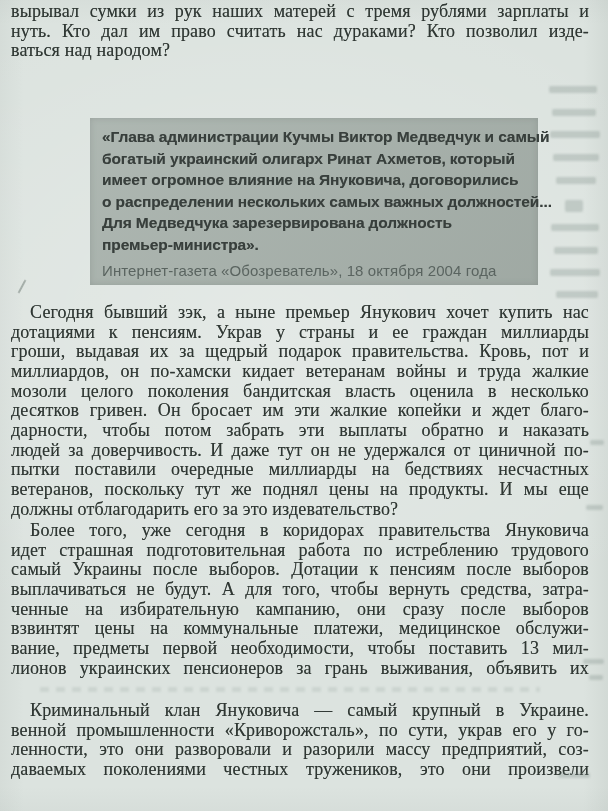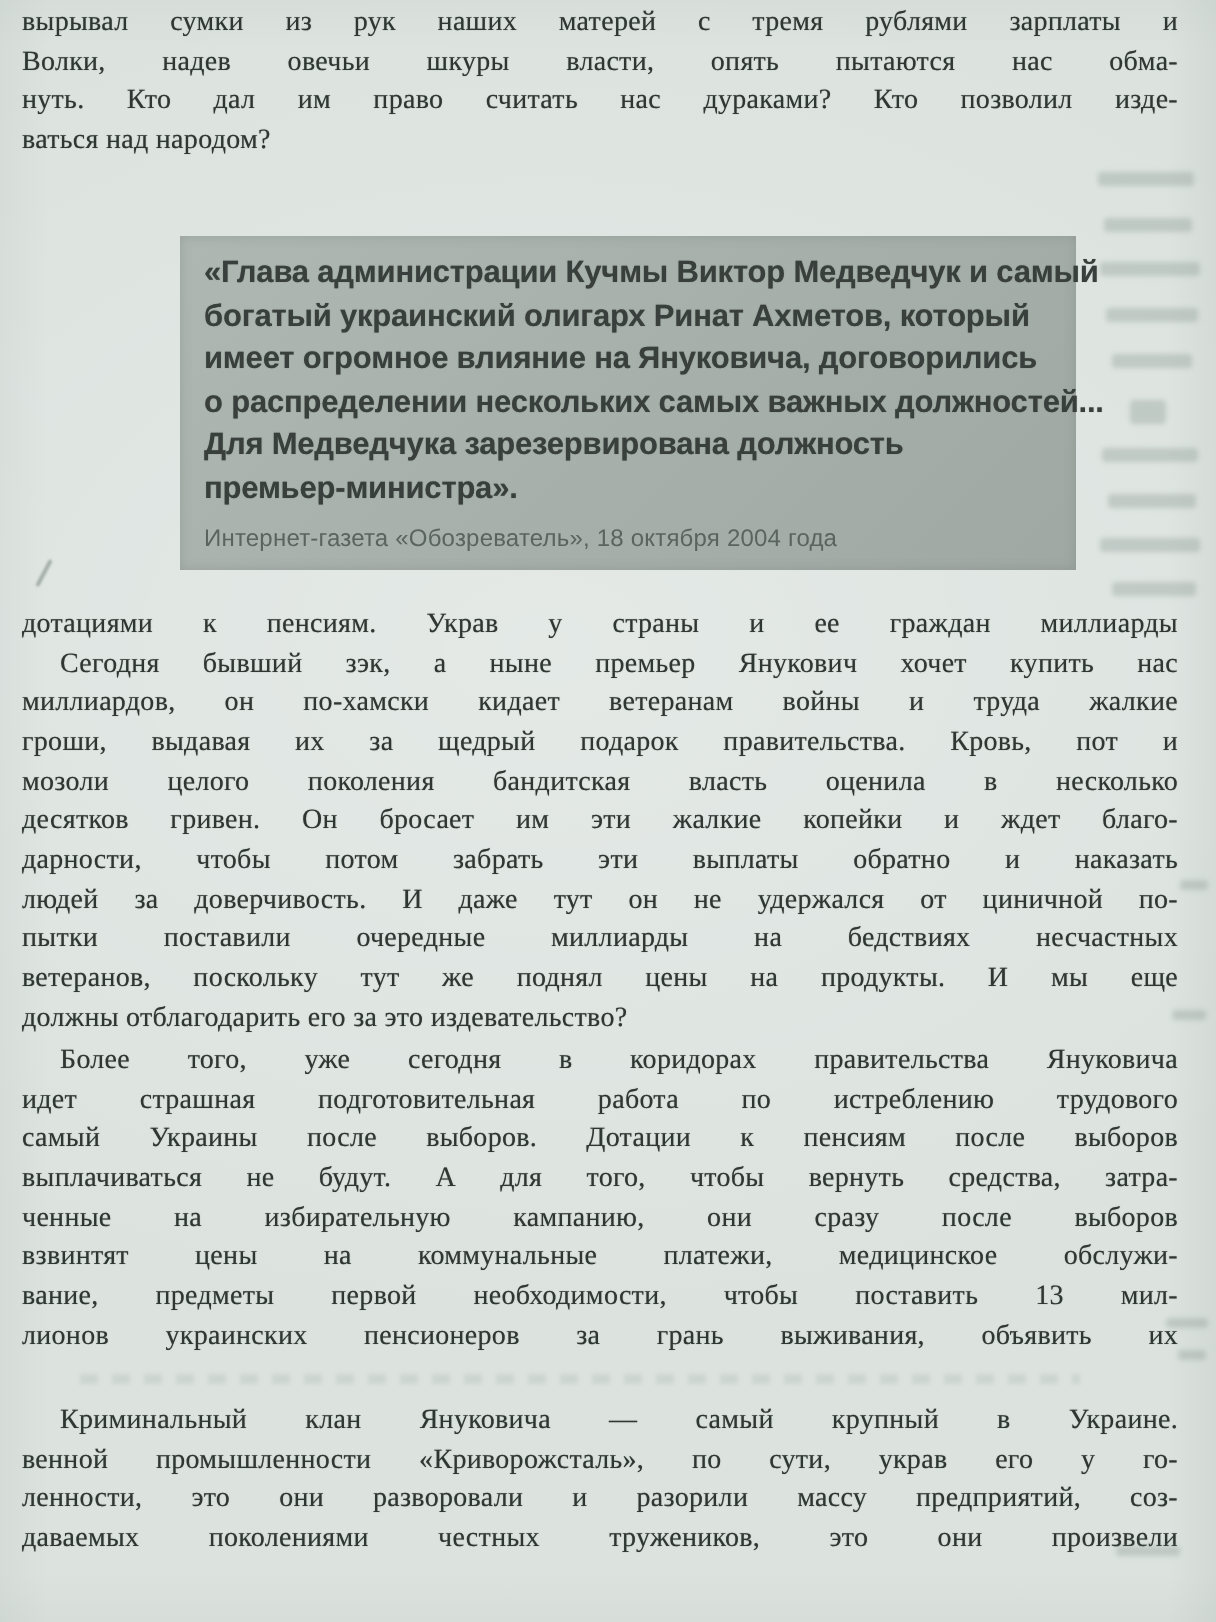--- a/index.html
+++ b/index.html
@@ -13,21 +13,21 @@
       linear-gradient(180deg, rgba(150,160,155,0.08) 0%, rgba(150,160,155,0) 3%, rgba(150,160,155,0) 97%, rgba(150,160,155,0.08) 100%);
     overflow:hidden;
     font-family:"Liberation Serif", serif;
   }
   .para{
     position:absolute;
     left:11px;
     width:578px;
   }
   .line{
-    font-size:14px;
+    font-size:18px;
     line-height:19.65px;
     letter-spacing:0.15px;
     color:var(--body-text,#2f3733);
     text-align:justify;
     text-align-last:left;
     text-shadow:0 0 0.5px rgba(47,55,51,0.55);
   }
   .line.just{ text-align-last:justify; }
   .line.ind{ text-indent:19px; }
   .quote-box{
@@ -47,21 +47,21 @@
     line-height:21.6px;
     letter-spacing:-0.1px;
     white-space:nowrap;
     color:var(--quote-text,#383f3c);
     text-shadow:0 0 0.5px rgba(56,63,60,0.5);
   }
   .attr{
     position:absolute;
     left:12px; top:144px;
     font-family:"Liberation Sans", sans-serif;
-    font-size:12px;
+    font-size:15px;
     letter-spacing:0.1px;
     color:var(--attr-text,#5a6460);
     white-space:nowrap;
   }
   .ghost{ position:absolute; border-radius:2px; filter:blur(1.3px); background:rgba(122,140,133,0.30); }
   .streak{
     position:absolute; left:40px; top:687px; width:500px; height:5px;
     background:repeating-linear-gradient(90deg, rgba(125,142,135,0.30) 0 9px, rgba(125,142,135,0) 9px 16px);
     filter:blur(1px); opacity:0.55;
   }
@@ -71,42 +71,41 @@
     border-radius:1px;
   }
 </style>
 </head>
 <body>
 
 <div class="page">
 
   <div class="para" style="top:2px">
       <div class="line just">вырывал сумки из рук наших матерей с тремя рублями зарплаты и</div>
-      <div class="line just">Волки, надев овечьи шкуры власти, опять пытаются нас обма-</div>
       <div class="line just">нуть. Кто дал им право считать нас дураками? Кто позволил изде-</div>
       <div class="line">ваться над народом?</div>
     </div>
 
   <div class="quote-box">
     <div>
         <div class="qline">«Глава администрации Кучмы Виктор Медведчук и самый</div>
         <div class="qline">богатый украинский олигарх Ринат Ахметов, который</div>
         <div class="qline">имеет огромное влияние на Януковича, договорились</div>
         <div class="qline">о распределении нескольких самых важных должностей...</div>
         <div class="qline">Для Медведчука зарезервирована должность</div>
         <div class="qline">премьер-министра».</div>
       </div>
     <div class="attr">Интернет-газета «Обозреватель», 18 октября 2004 года</div>
   </div>
 
   <div class="para" style="top:303px">
+      <div class="line just ind">Сегодня бывший зэк, а ныне премьер Янукович хочет купить нас</div>
       <div class="line just">дотациями к пенсиям. Украв у страны и ее граждан миллиарды</div>
-      <div class="line just ind">Сегодня бывший зэк, а ныне премьер Янукович хочет купить нас</div>
+      <div class="line just">гроши, выдавая их за щедрый подарок правительства. Кровь, пот и</div>
       <div class="line just">миллиардов, он по-хамски кидает ветеранам войны и труда жалкие</div>
-      <div class="line just">гроши, выдавая их за щедрый подарок правительства. Кровь, пот и</div>
       <div class="line just">мозоли целого поколения бандитская власть оценила в несколько</div>
       <div class="line just">десятков гривен. Он бросает им эти жалкие копейки и ждет благо-</div>
       <div class="line just">дарности, чтобы потом забрать эти выплаты обратно и наказать</div>
       <div class="line just">людей за доверчивость. И даже тут он не удержался от циничной по-</div>
       <div class="line just">пытки поставили очередные миллиарды на бедствиях несчастных</div>
       <div class="line just">ветеранов, поскольку тут же поднял цены на продукты. И мы еще</div>
       <div class="line">должны отблагодарить его за это издевательство?</div>
     </div>
 
   <div class="para" style="top:521px">

